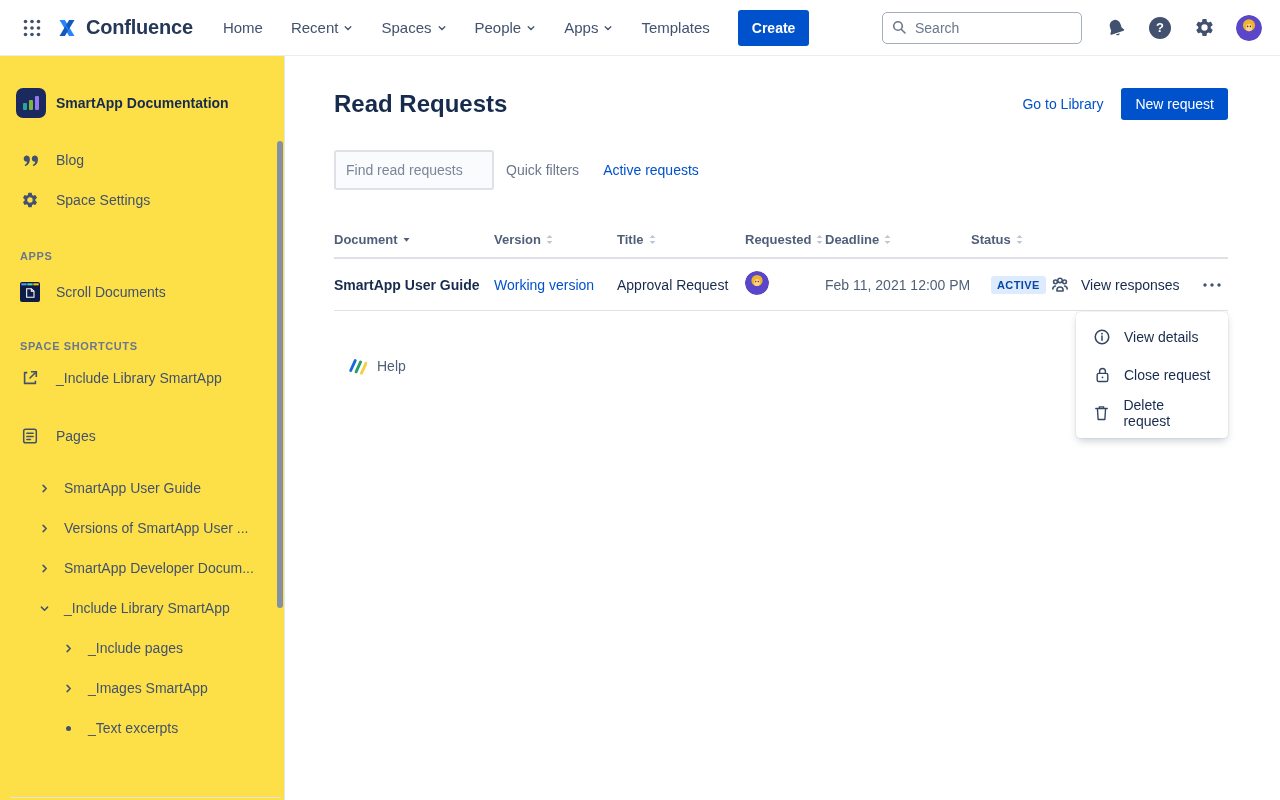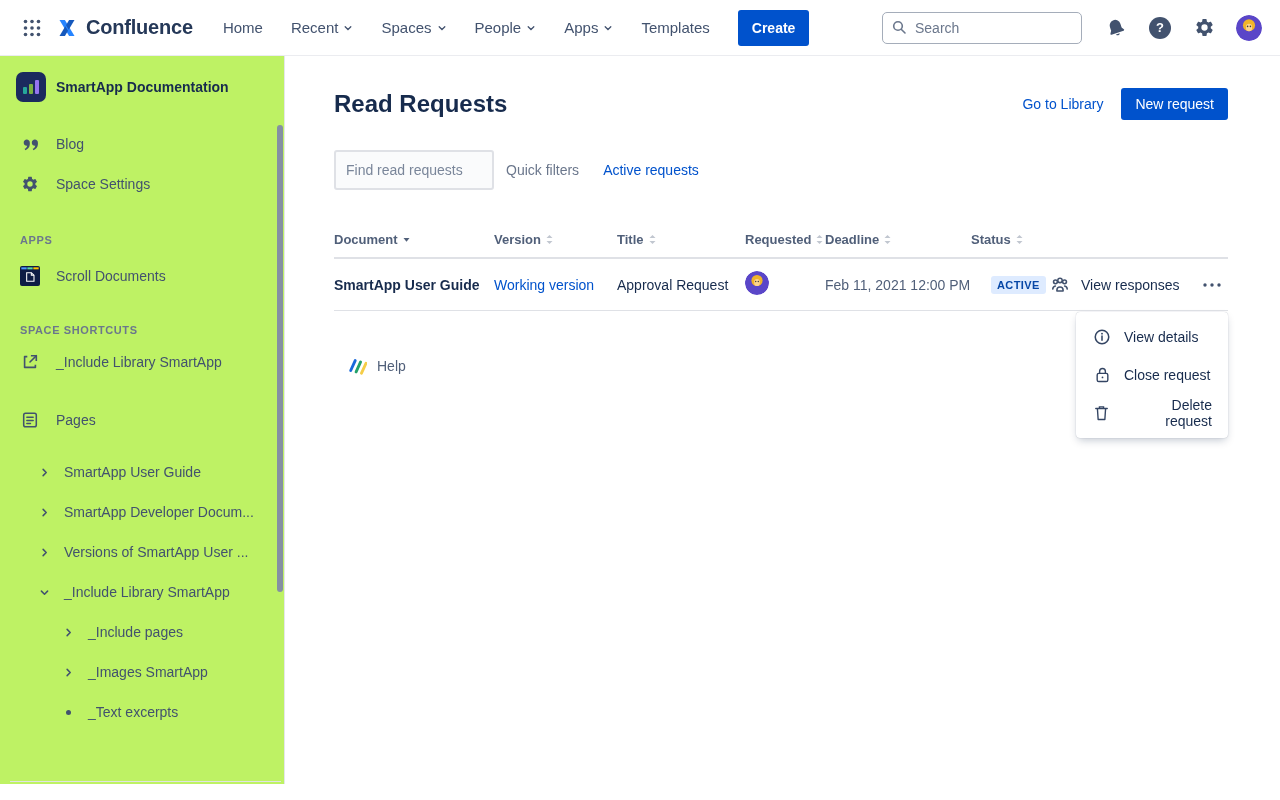--- a/index.html
+++ b/index.html
@@ -24,21 +24,21 @@
   .search-wrap input::placeholder { color:#6B778C; }
   .search-ic { position:absolute; left:9px; top:7px; color:#6B778C; }
   .top-icons { display:flex; align-items:center; gap:20px; margin-left:22px; }
   .ticon { width:24px; height:24px; display:flex; align-items:center; justify-content:center;
     color:#42526E; cursor:pointer; }
   .help-circ { width:22px; height:22px; border-radius:50%; background:#42526E; color:#fff;
     font-size:13px; font-weight:700; display:flex; align-items:center; justify-content:center; }
   .avatar { width:26px; height:26px; border-radius:50%; overflow:hidden; cursor:pointer; }
 
   
-  .sidebar { position:absolute; top:40px; left:0; width:285px; height:744px; background:#bef264;
+  .sidebar { position:absolute; top:56px; left:0; width:285px; height:744px; background:#fde047;
     border-right:1px solid #E4E6EA; z-index:10; }
   .space-head { display:flex; align-items:center; gap:10px; padding:32px 16px 6px 16px; cursor:pointer; }
   .space-name { font-size:14px; font-weight:700; color:#172B4D; }
   .side-nav { margin-top:16px; }
   .side-item { display:flex; align-items:center; gap:16px; height:40px; padding-left:20px;
     font-size:14px; color:#42526E; cursor:pointer; }
   .side-item .sic { width:20px; display:flex; justify-content:center; color:#42526E; }
   .sect-label { font-size:11px; font-weight:700; letter-spacing:0.6px; color:#6B778C;
     padding-left:20px; }
   .apps-label { margin-top:30px; margin-bottom:8px; }
@@ -94,21 +94,21 @@
     cursor:pointer; }
   .help-label { font-size:14px; color:#505F79; }
 
   
   .menu { position:absolute; top:312px; left:1076px; width:152px; background:#fff; border-radius:4px;
     box-shadow:0 4px 8px -2px rgba(9,30,66,0.25), 0 0 1px rgba(9,30,66,0.31);
     padding:6px 0; z-index:40; }
   .menu-item { display:flex; align-items:center; gap:12px; height:38px; padding:0 16px;
     cursor:pointer; }
   .menu-item .mic { width:20px; display:flex; justify-content:center; color:#344563; }
-  .menu-label { font-size:14px; color:#172B4D;text-align:right; }
+  .menu-label { font-size:14px; color:#172B4D; }
 
   .sort-pair { display:inline-flex; flex-direction:column; line-height:0; }
 </style>
 </head>
 <body>
 
 <header class="topbar">
   <div class="appgrid">
     <svg width="20" height="20" viewBox="0 0 20 20" fill="currentColor">
       <circle cx="3.5" cy="3.5" r="1.8"></circle>
@@ -289,29 +289,29 @@
           </svg>
         </span>
       <span>SmartApp User Guide</span>
     </div>
     <div class="tree-row d1">
       <span class="twisty">
           <svg width="11" height="11" viewBox="0 0 16 16">
             <path d="M6 3.5L10.5 8 6 12.5" stroke="currentColor" stroke-width="2.2" fill="none" stroke-linecap="round" stroke-linejoin="round"></path>
           </svg>
         </span>
-      <span>SmartApp Developer Docum...</span>
+      <span>Versions of SmartApp User ...</span>
     </div>
     <div class="tree-row d1">
       <span class="twisty">
           <svg width="11" height="11" viewBox="0 0 16 16">
             <path d="M6 3.5L10.5 8 6 12.5" stroke="currentColor" stroke-width="2.2" fill="none" stroke-linecap="round" stroke-linejoin="round"></path>
           </svg>
         </span>
-      <span>Versions of SmartApp User ...</span>
+      <span>SmartApp Developer Docum...</span>
     </div>
     <div class="tree-row d1">
       <span class="twisty">
           <svg width="11" height="11" viewBox="0 0 16 16">
             <path d="M3.5 6L8 10.5 12.5 6" stroke="currentColor" stroke-width="2.2" fill="none" stroke-linecap="round" stroke-linejoin="round"></path>
           </svg>
         </span>
       <span>_Include Library SmartApp</span>
     </div>
     <div class="tree-row d2">

